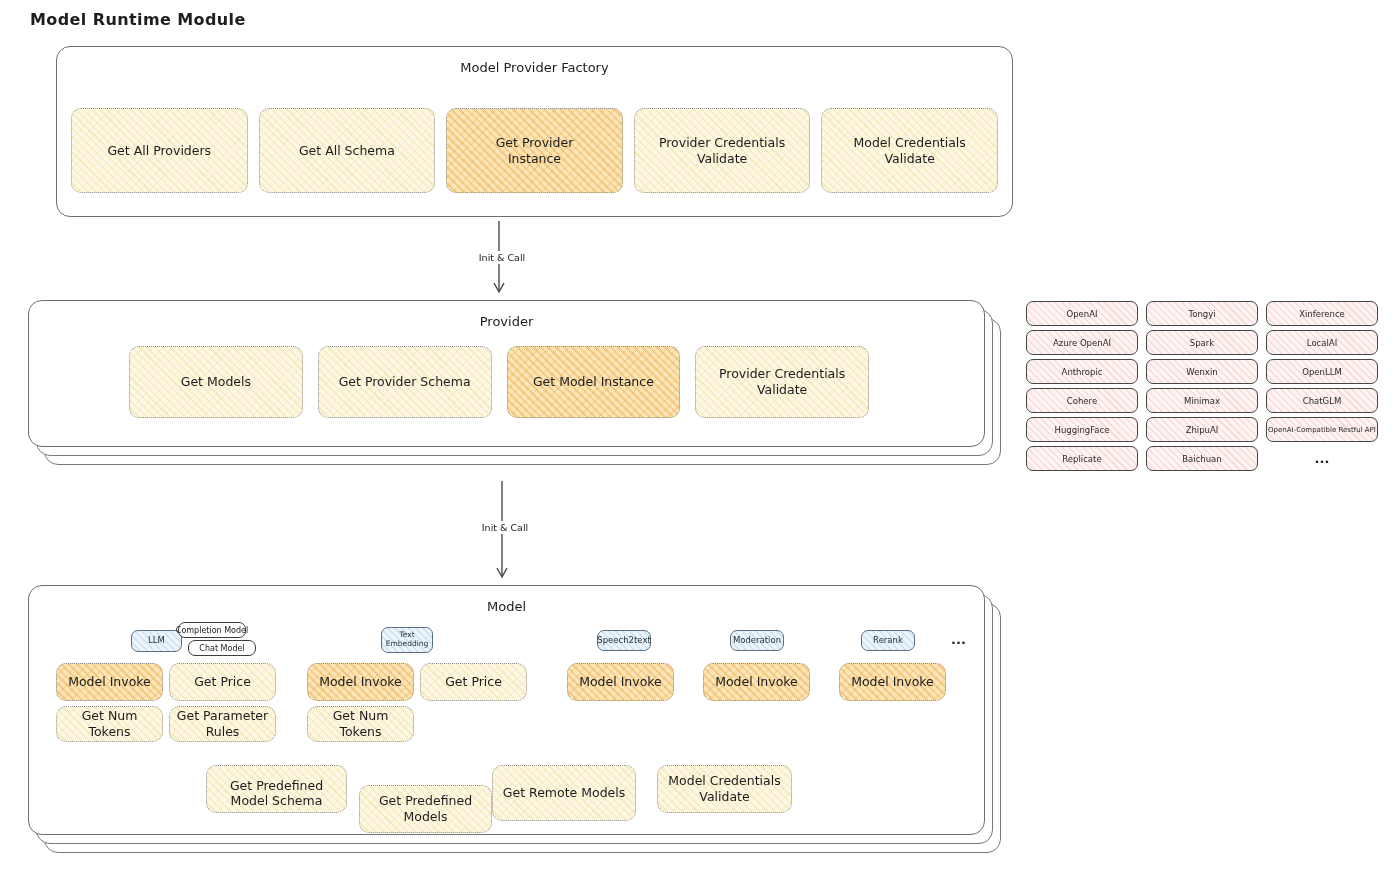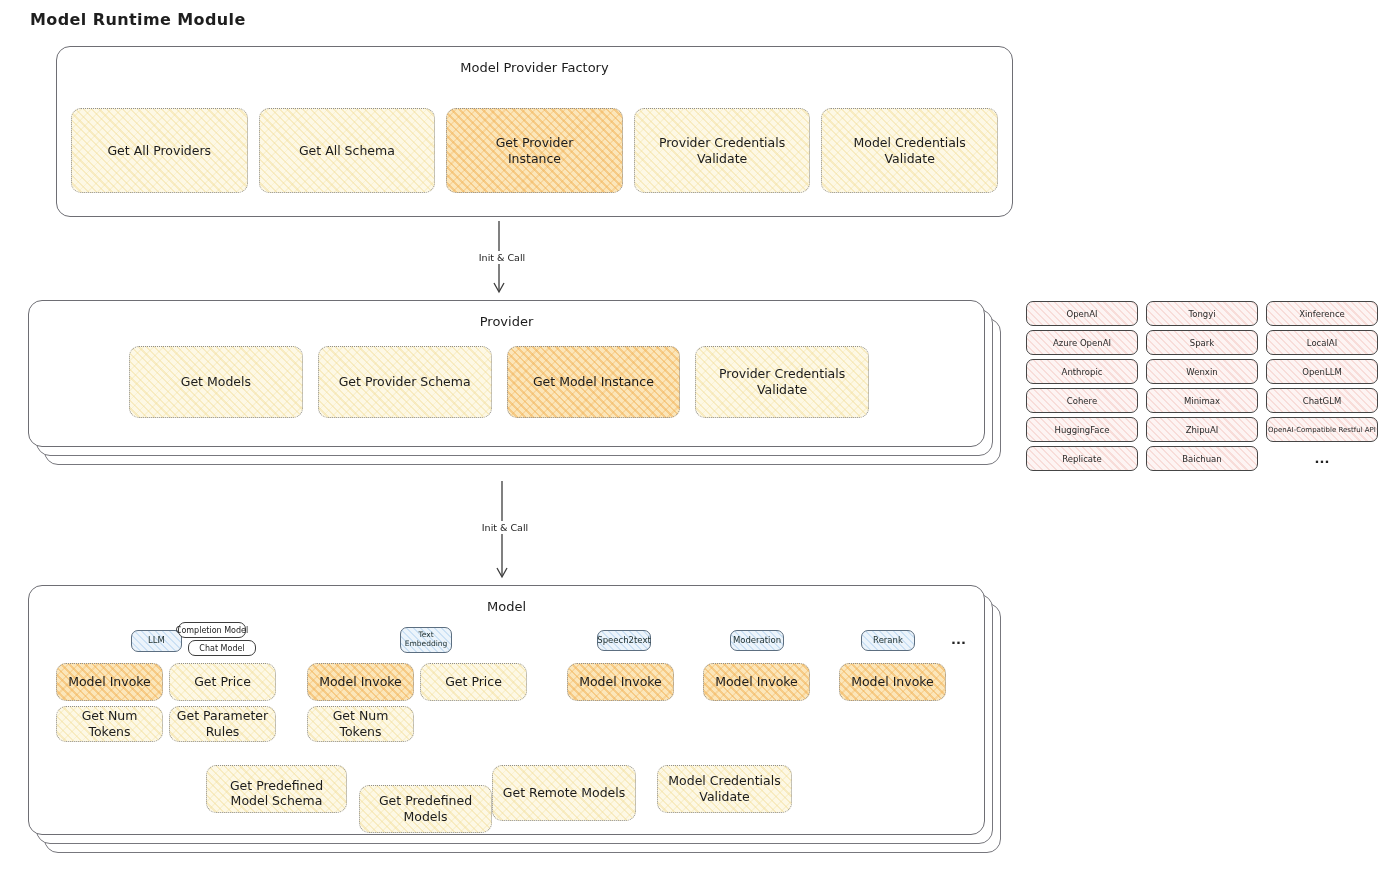--- a/index.html
+++ b/index.html
@@ -55,21 +55,21 @@
 
   
   .tab-blue{
     position:absolute;display:flex;align-items:center;justify-content:center;text-align:center;
     border:1.3px solid #5c6e80;border-radius:7px;box-sizing:border-box;
     font-size:8.5px;line-height:1.15;color:#233;padding:1px 3px;
     background:
       repeating-linear-gradient(45deg, rgba(145,190,232,.35) 0 1.5px, rgba(0,0,0,0) 1.5px 5px),
       #ecf4fb;
   }
-  .tab-blue.tiny{font-size:7.5px;margin-left:19px;}
+  .tab-blue.tiny{font-size:7.5px;}
   .minitab{
     position:absolute;display:flex;align-items:center;justify-content:center;
     border:1.2px solid #3d3d3d;border-radius:7px;background:#fff;box-sizing:border-box;
     font-size:8px;color:#222;white-space:nowrap;
   }
   .tabs-more{position:absolute;font-size:13px;font-weight:700;color:#222;}
 
   
   .arrow{position:absolute;}
   .arrow-label{

